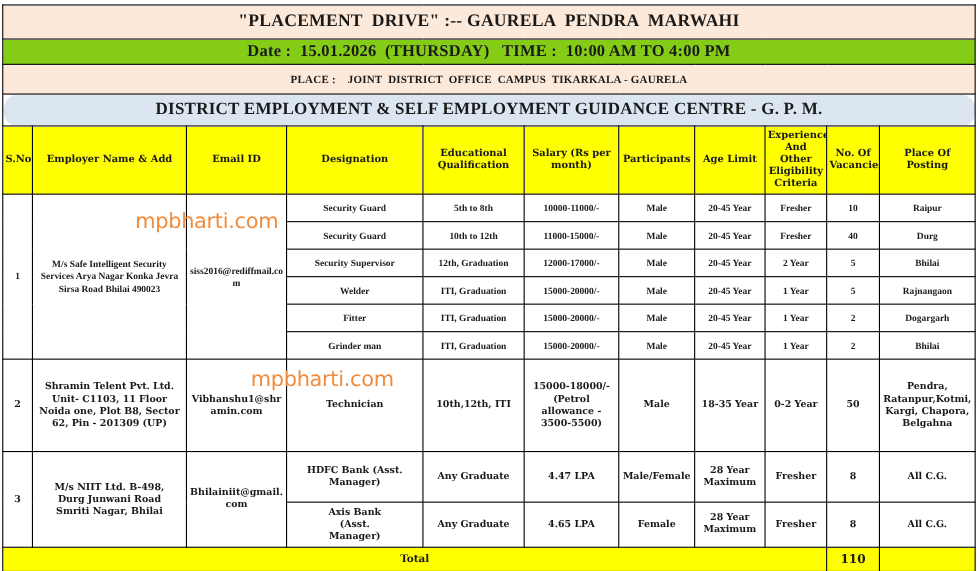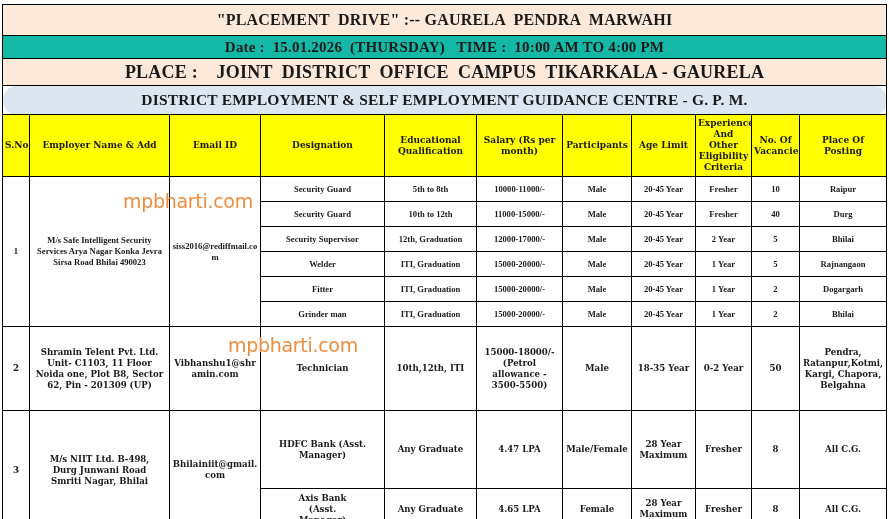--- a/index.html
+++ b/index.html
@@ -3,22 +3,22 @@
 <meta charset="utf-8">
 <style>
   html, body { margin:0; padding:0; background:#ffffff; }
   body { width:889px; height:519px; position:relative; overflow:hidden; }
   .sheet { position:absolute; left:2px; top:4px; width:884px; }
   table { border-collapse:collapse; width:884px; table-layout:fixed; }
   td { border:1.5px solid #000; padding:0 2px; text-align:center; vertical-align:middle;
        font-family:"DejaVu Serif", serif; font-weight:bold; color:#1a1a1a; overflow:hidden; }
   .banner td { font-family:"Liberation Serif", serif; font-weight:bold; letter-spacing:0.2px; }
   .t1 td { background:#FDE9DA; height:30px; font-size:16px; }
-  .t2 td { background:#14b8a6; height:22px; font-size:15px; }
-  .t3 td { background:#FDE9DA; height:26px; font-size:18px; }
+  .t2 td { background:#84cc16; height:22px; font-size:15px; }
+  .t3 td { background:#FDE9DA; height:26px; font-size:10px; }
   .t4 td { background:#DCE6F1; height:28px; font-size:15.5px;border-radius:14px; }
   .hdr td { background:#FFFF00; height:61px; font-size:9px; line-height:11px; }
   .body td { font-size:8.6px; line-height:11px; }
   .r1 td { height:24px;font-family:Liberation Serif, serif; }
   .r2 td { height:75px; }
   .r3 td { height:45px; }
   .r4 td { height:40px; }
   .tot td { background:#FFFF00; height:21px; font-size:9.5px;margin-top:27px; }
   .tot td.tot-num { font-size:11px; }
   .watermark { position:absolute; font-family:"DejaVu Sans", sans-serif; font-weight:normal;
@@ -146,21 +146,21 @@
       <td>18-35 Year</td>
       <td>0-2 Year</td>
       <td>50</td>
       <td>Pendra, Ratanpur,Kotmi, Kargi, Chapora, Belgahna</td>
     </tr>
 
     <tr class="body r3">
       <td rowspan="2">3</td>
       <td rowspan="2" style="padding:0 8px">M/s NIIT Ltd. B-498, Durg Junwani Road Smriti Nagar, Bhilai</td>
       <td rowspan="2" style="word-break:break-all">Bhilainiit@gmail.com</td>
-      <td style="padding:16px 18px">HDFC Bank (Asst. Manager)</td>
+      <td style="padding:0 18px">HDFC Bank (Asst. Manager)</td>
       <td>Any Graduate</td>
       <td>4.47 LPA</td>
       <td style="word-break:break-all">Male/Female</td>
       <td style="padding:0 6px">28 Year Maximum</td>
       <td>Fresher</td>
       <td>8</td>
       <td>All C.G.</td>
     </tr>
     <tr class="body r4">
       <td style="padding:0 34px">Axis Bank (Asst. Manager)</td>

